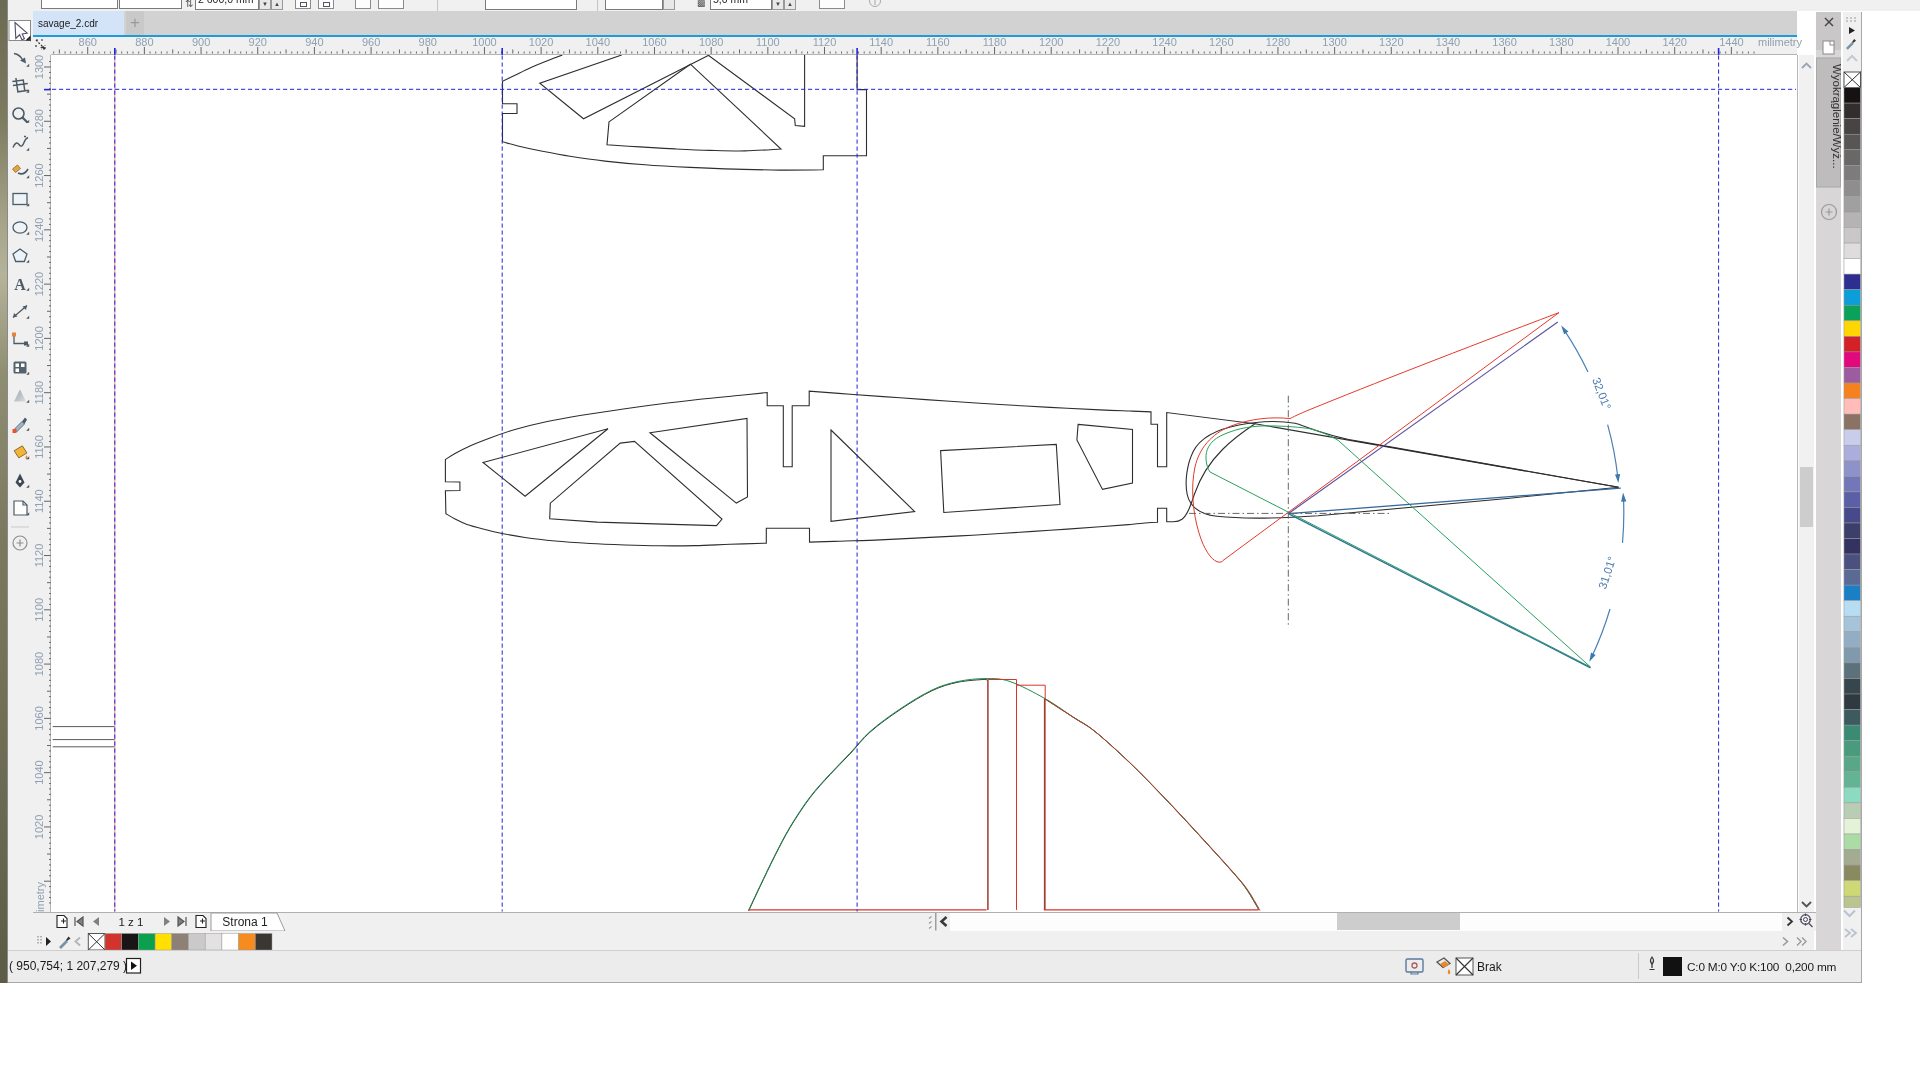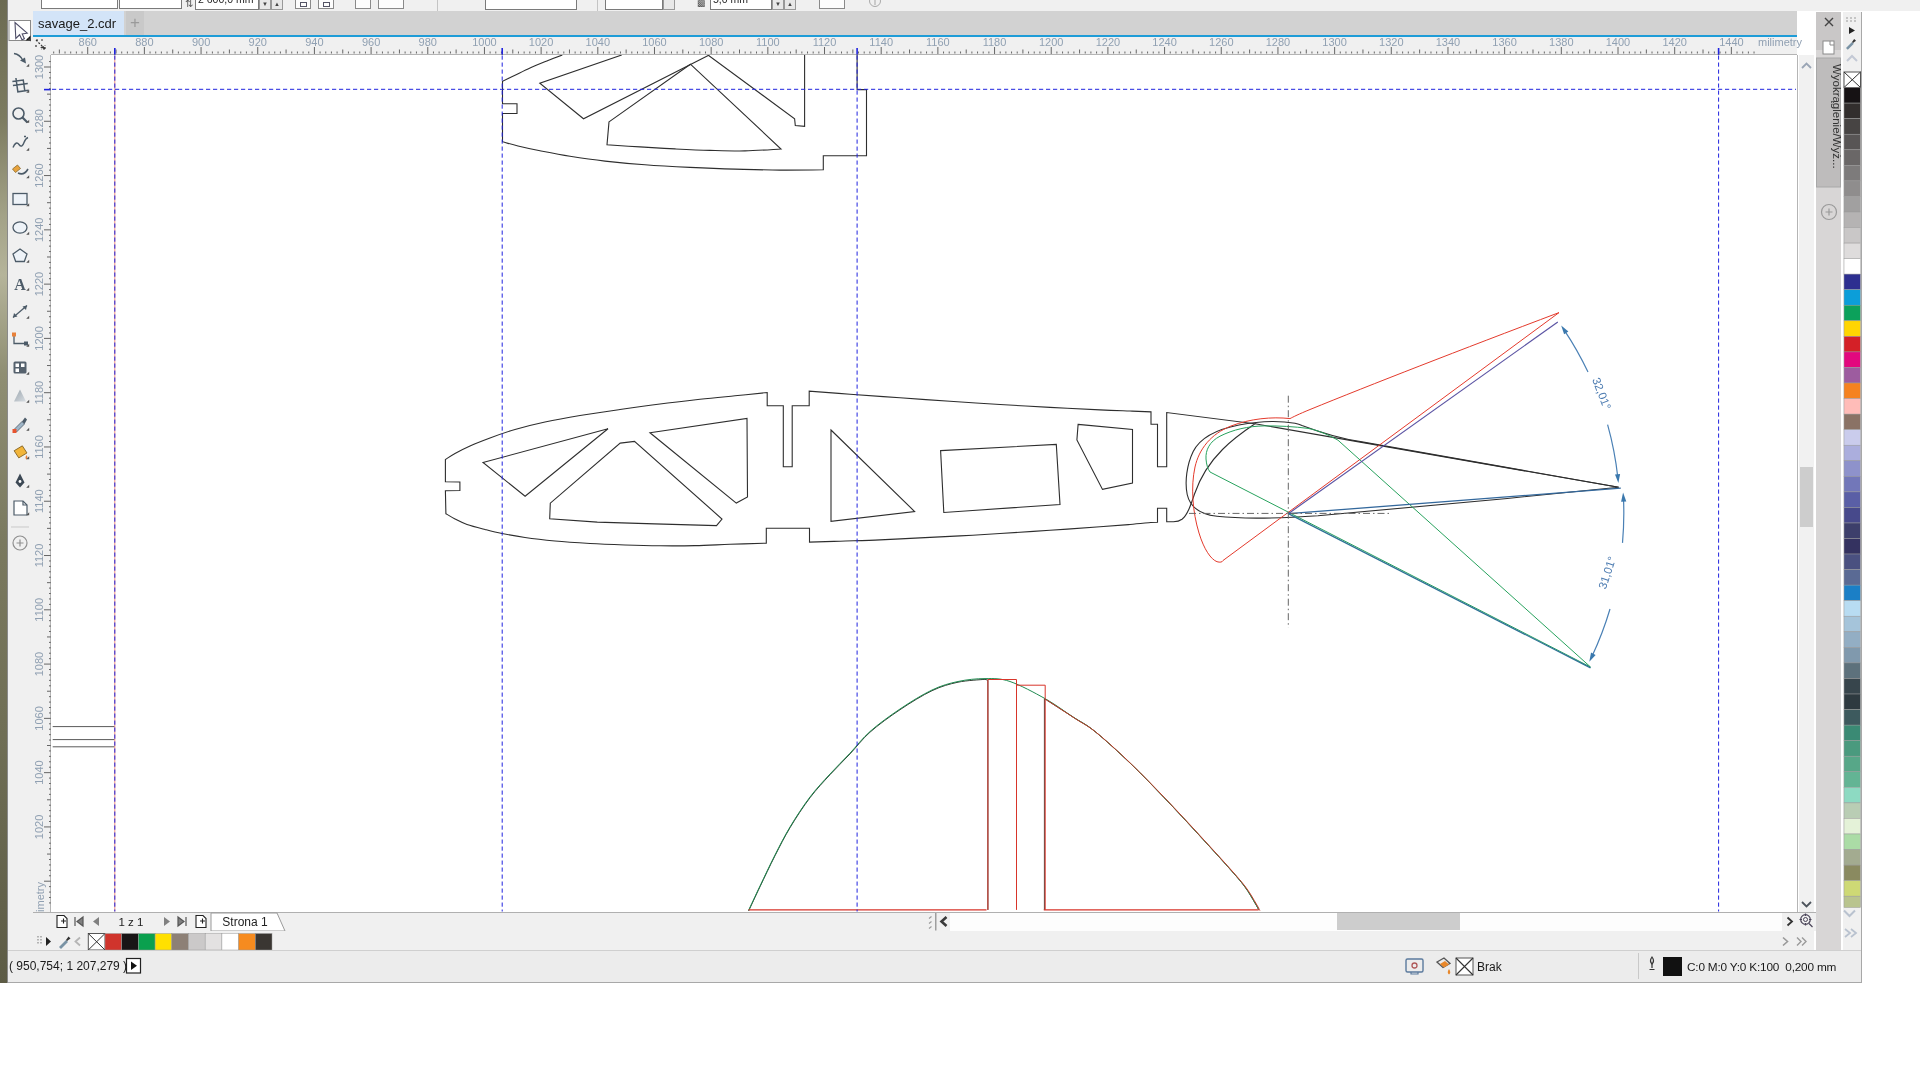--- a/index.html
+++ b/index.html
@@ -32,21 +32,21 @@
   <div class="abs" style="left:690px;top:-2px;width:12px;height:10px;color:#555;font-size:9px;">▩</div>
   <div class="abs" style="left:703px;top:-12px;width:62px;height:22px;background:#fff;border:1px solid #7a7a7a;font-size:10.5px;color:#222;padding-left:2px;line-height:21px;white-space:nowrap;">5,0 mm</div>
   <div class="abs" style="left:765px;top:-12px;width:12px;height:22px;background:#e8e8e8;border:1px solid #999;font-size:6px;text-align:center;line-height:30px;color:#444;">▼</div>
   <div class="abs" style="left:777px;top:-12px;width:12px;height:22px;background:#e8e8e8;border:1px solid #999;font-size:6px;text-align:center;line-height:30px;color:#444;">▲</div>
   <div class="abs" style="left:812px;top:-13px;width:26px;height:22px;background:#fdfdfd;border:1px solid #8a8a8a;"></div>
   <div class="abs" style="left:862px;top:-5px;width:12px;height:12px;border:1px solid #aaa;border-radius:50%;color:#999;font-size:9px;text-align:center;line-height:12px;">i</div>
 </div>
 
 <div class="abs" style="left:33px;top:11px;width:1764px;height:25px;background:#d2d2d2;"></div>
 <div class="abs" style="left:7px;top:11px;width:26px;height:25px;background:#f0f0f0;"></div>
-<div class="abs" style="left:33px;top:11px;width:91px;height:36px;background:#d3e4f8;font-size:13px;color:#1a1a1a;line-height:25px;padding-left:5px;">savage_2.cdr</div>
+<div class="abs" style="left:33px;top:11px;width:91px;height:36px;background:#d3e4f8;font-size:10px;color:#1a1a1a;line-height:25px;padding-left:5px;">savage_2.cdr</div>
 <div class="abs" style="left:126px;top:11px;width:18px;height:24px;background:#c9c9c9;color:#9a9a9a;font-size:17px;text-align:center;line-height:23px;font-weight:300;">+</div>
 <div class="abs" style="left:33px;top:34.5px;width:1764px;height:2px;background:#1e9cd7;"></div>
 
 <div class="abs" style="left:7px;top:11px;width:26px;height:939px;background:#f0f0f0;"></div>
 <svg class="abs" style="left:7px;top:11px;" width="26" height="939" viewBox="7 11 26 939">
 <defs>
       <linearGradient id="gsh" x1="0" y1="0" x2="1" y2="1">
         <stop offset="0" stop-color="#9aa5ad"></stop>
         <stop offset="1" stop-color="#d8dde2"></stop>
       </linearGradient>

